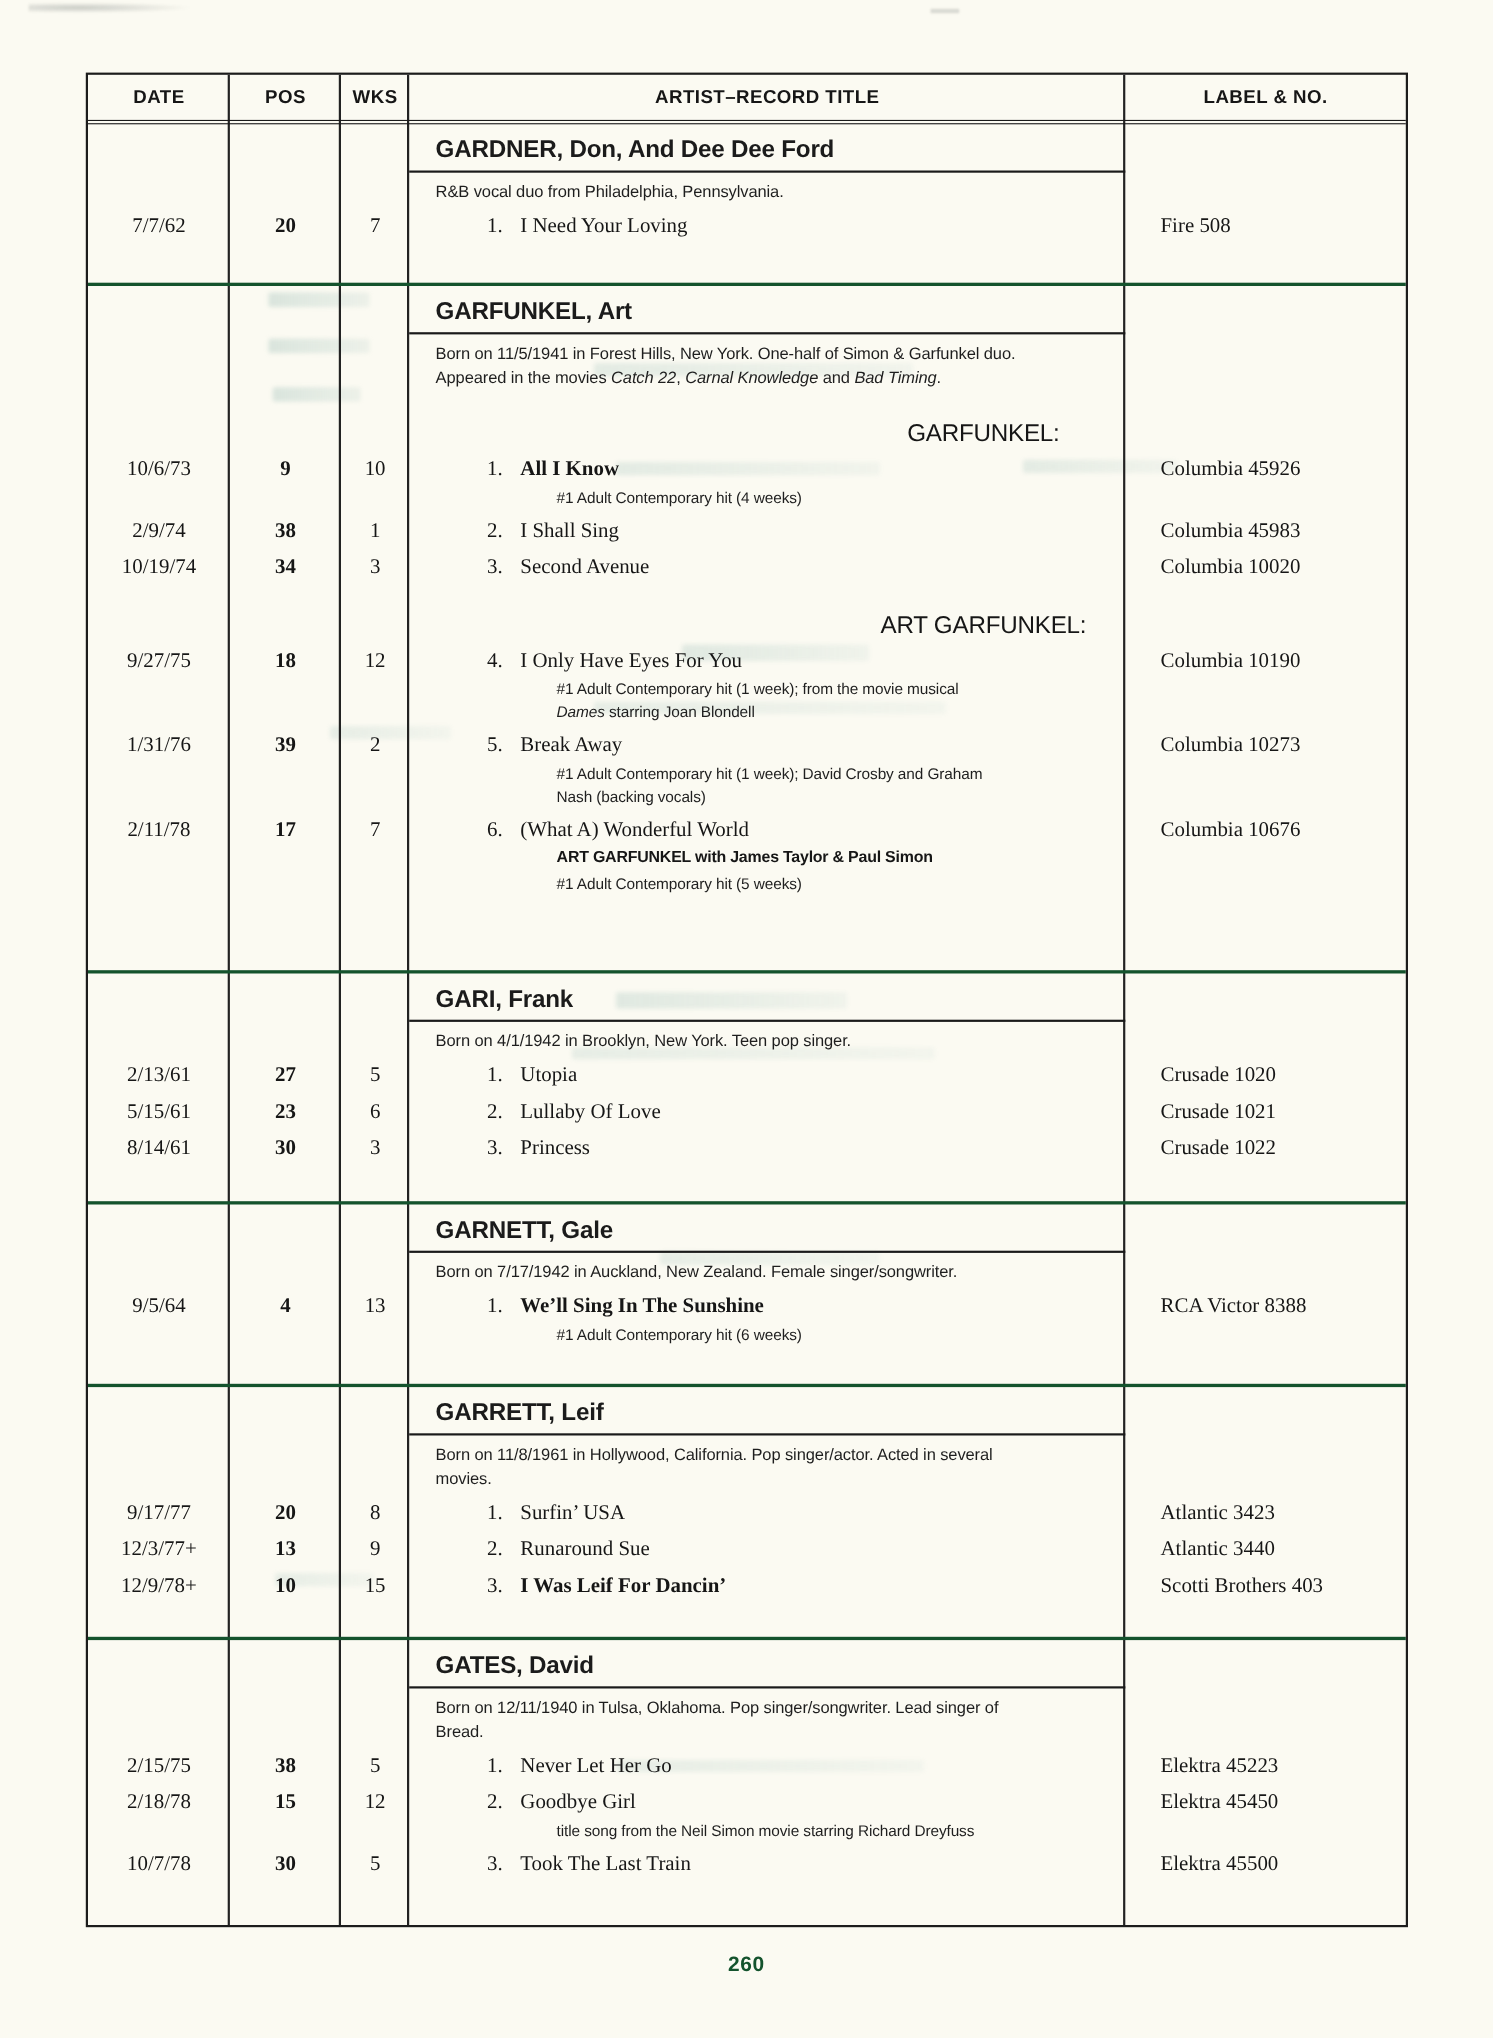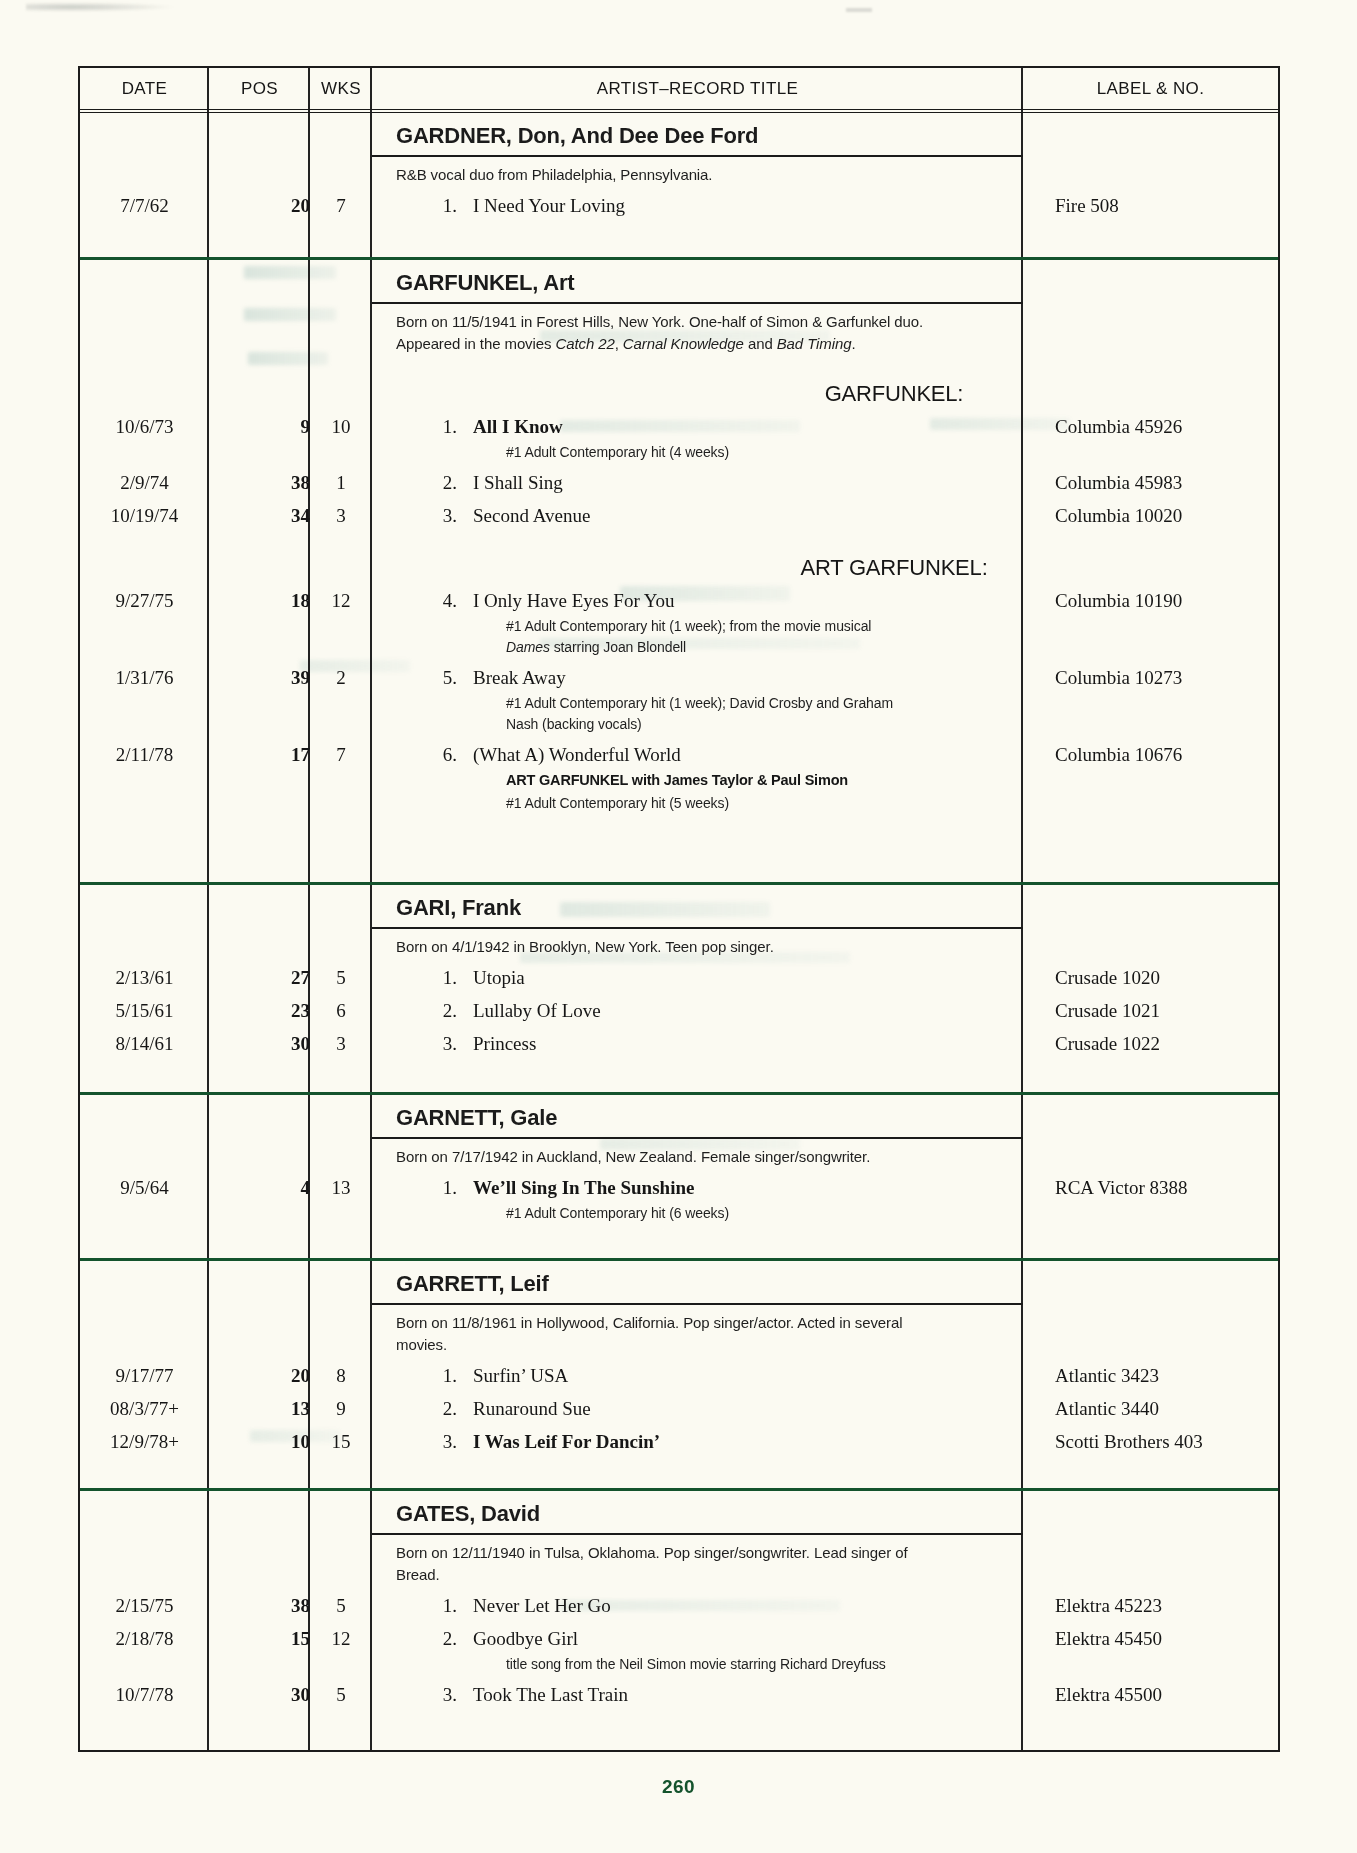--- a/index.html
+++ b/index.html
@@ -24,38 +24,38 @@
     position:absolute;left:78px;top:66px;width:1202px;height:1686px;
     border:2px solid #1c1c1c;box-sizing:border-box;background:transparent;
   }
   .vline{position:absolute;top:0;bottom:0;width:2px;background:#222;}
   .vline.v1{left:127px}.vline.v2{left:228px}.vline.v3{left:290px}.vline.v4{left:941px}
 
   .header-row{
     position:relative;display:grid;grid-template-columns:129px 101px 62px 651px auto;
     height:45px;align-items:center;border-bottom:4px double #1a1a1a;box-sizing:border-box;
   }
-  .header-cell{text-align:center;font-weight:normal;font-size:17px;letter-spacing:.4px;}
+  .header-cell{text-align:center;font-weight:bold;font-size:17px;letter-spacing:.4px;}
 
   .sections{position:relative;}
   .section{position:relative;overflow:hidden;box-sizing:border-box;}
   .section.divided{border-top:3px solid #14532d;}
 
   .artist-name{margin-left:316px;padding-top:10px;font-size:22px;font-weight:bold;letter-spacing:-.2px;color:#1b1b1b;}
   .artist-underline{margin-left:292px;width:651px;height:0;border-bottom:2px solid #1a1a1a;margin-top:6px;}
   .bio{margin-left:316px;max-width:540px;margin-top:7px;font-size:15px;line-height:22px;letter-spacing:-.1px;color:#1e1e1e;}
   .bio .it{font-style:italic;}
   .subheading{margin-left:430px;margin-top:26px;margin-bottom:2px;font-size:22px;font-weight:normal;letter-spacing:-.2px;text-align:center;}
 
   .entry{
     display:grid;grid-template-columns:129px 101px 62px 651px auto;
     margin-top:7px;font-family:"Liberation Serif",serif;font-size:19px;line-height:26px;
   }
   .cell-date{text-align:center;}
-  .cell-pos{text-align:right;font-weight:bold;}
+  .cell-pos{text-align:center;font-weight:bold;}
   .cell-wks{text-align:center;}
   .title-line{display:flex;}
   .num{width:85px;text-align:right;flex:0 0 85px;}
   .title{margin-left:16px;}
   .title.bold{font-weight:bold;}
   .credit{margin-left:134px;margin-top:2px;font-family:"Liberation Sans",sans-serif;
     font-size:14.5px;font-weight:bold;line-height:21px;letter-spacing:-.2px;}
   .note{margin-left:134px;margin-top:2px;max-width:392px;font-family:"Liberation Sans",sans-serif;
     font-size:14px;line-height:21px;letter-spacing:-.1px;color:#1f1f1f;}
   .note .it{font-style:italic;}
@@ -269,21 +269,21 @@
           <div class="cell-wks">8</div>
           <div class="cell-main">
             <div class="title-line">
               <div class="num">1.</div>
               <div class="title">Surfin’ USA</div>
             </div>
           </div>
           <div class="cell-label">Atlantic 3423</div>
         </div>
         <div class="entry">
-          <div class="cell-date">08/3/77+</div>
+          <div class="cell-date">12/3/77+</div>
           <div class="cell-pos">13</div>
           <div class="cell-wks">9</div>
           <div class="cell-main">
             <div class="title-line">
               <div class="num">2.</div>
               <div class="title">Runaround Sue</div>
             </div>
           </div>
           <div class="cell-label">Atlantic 3440</div>
         </div>

